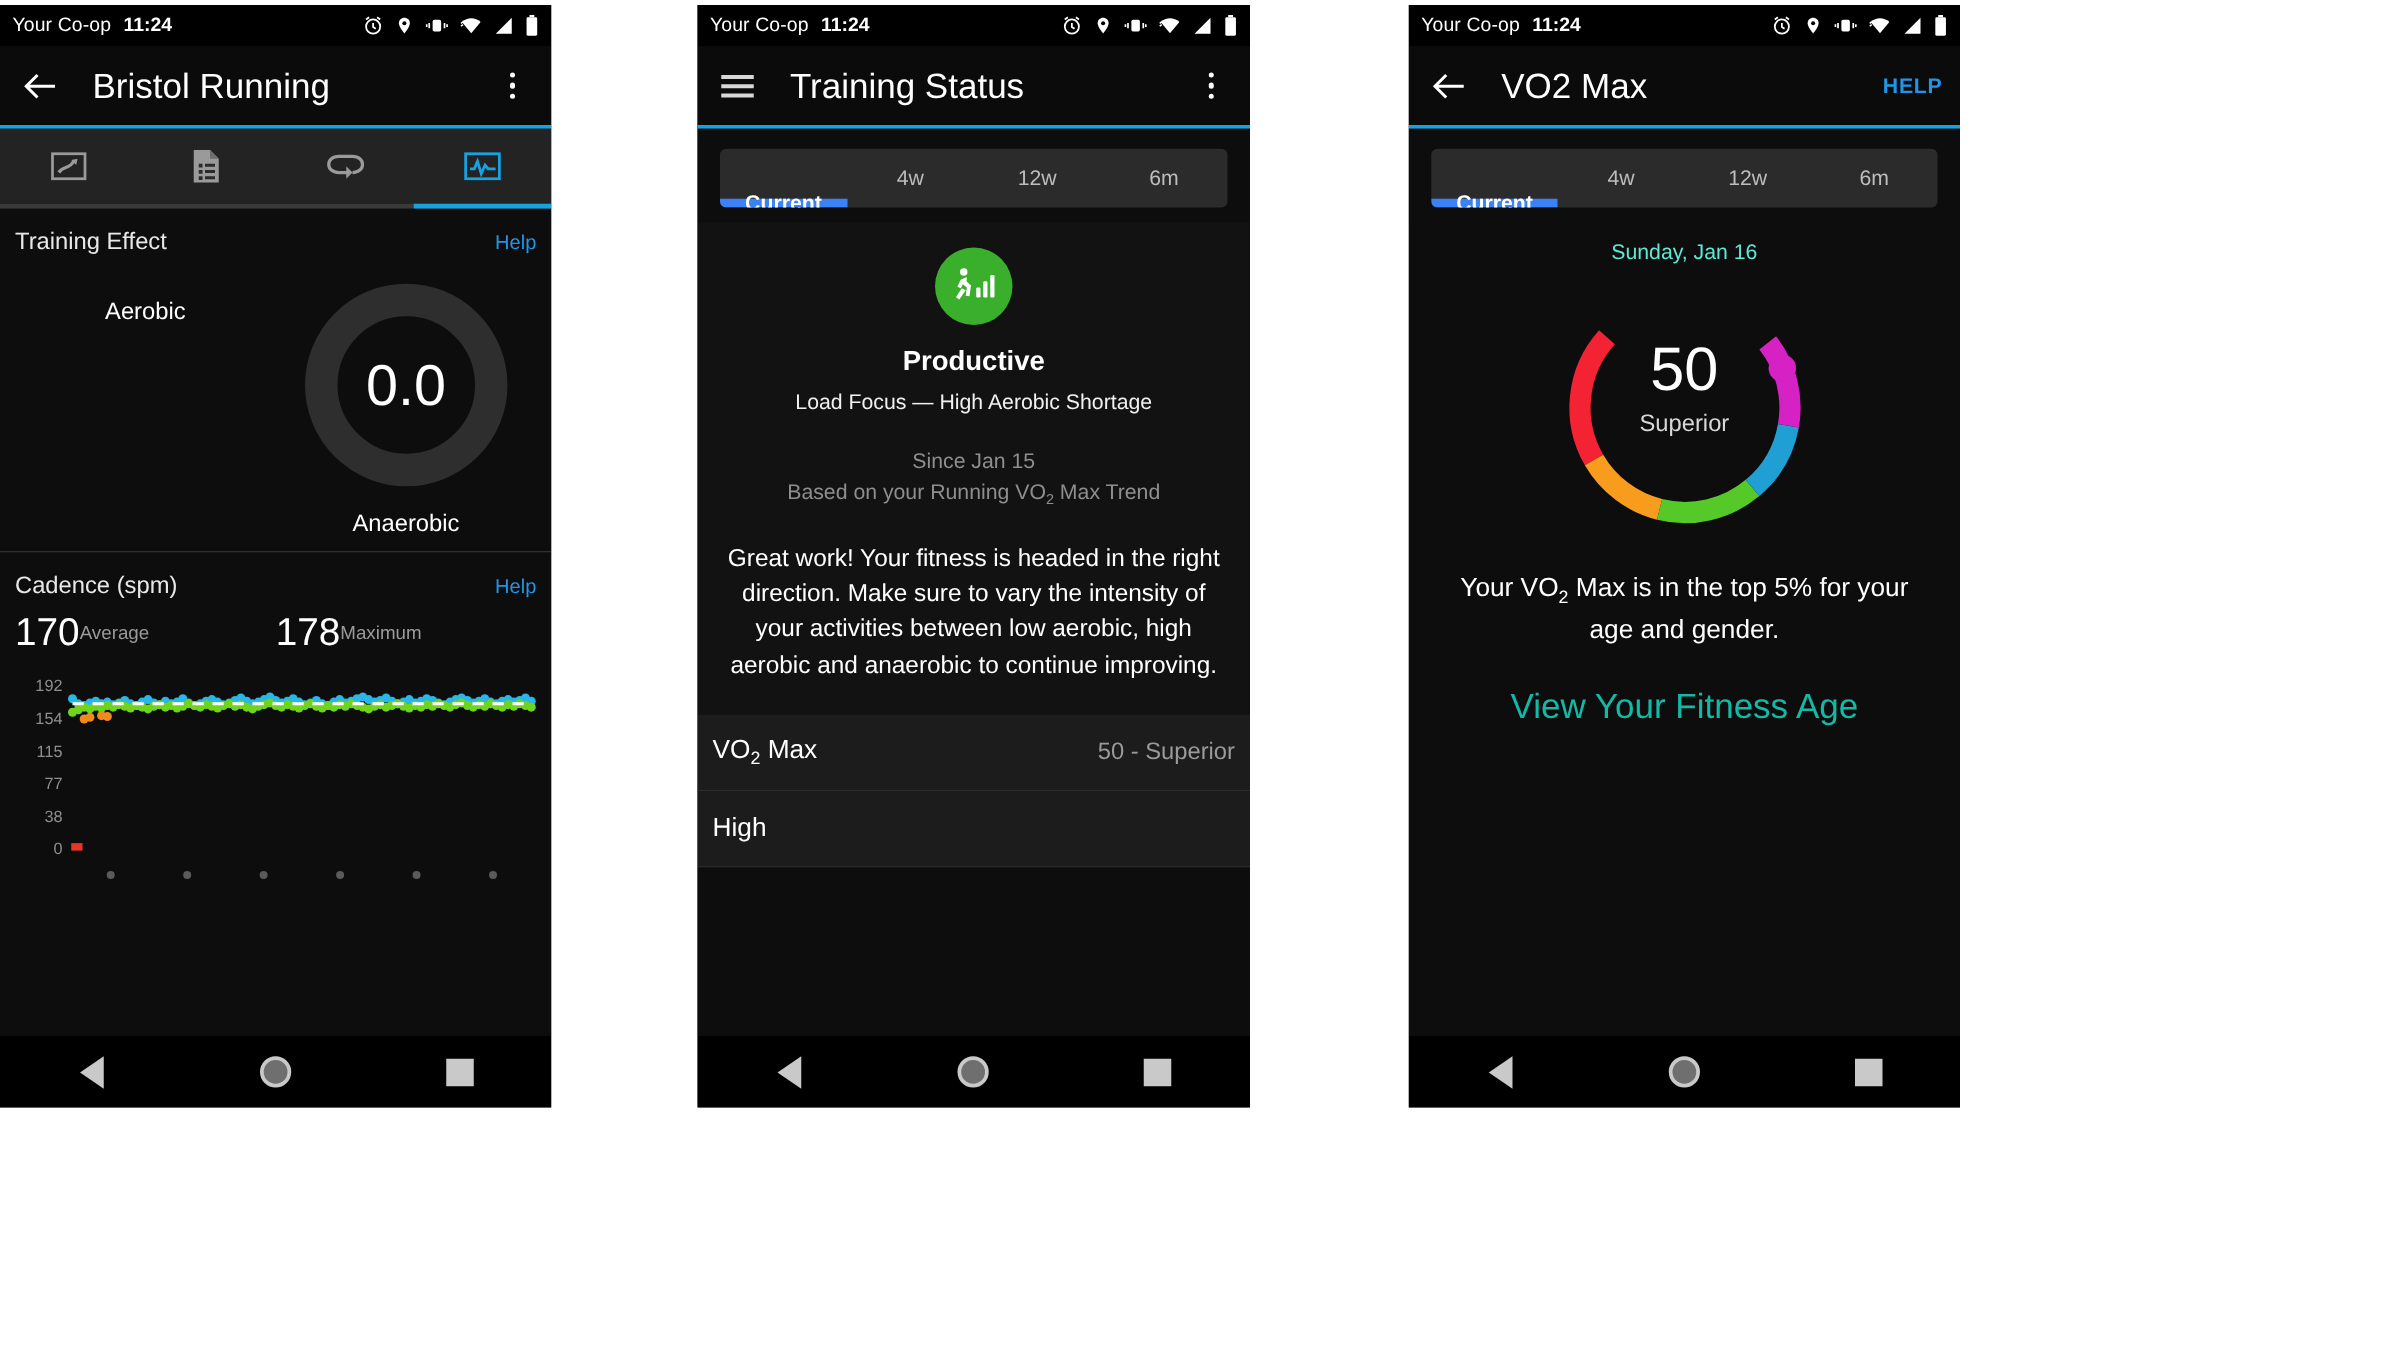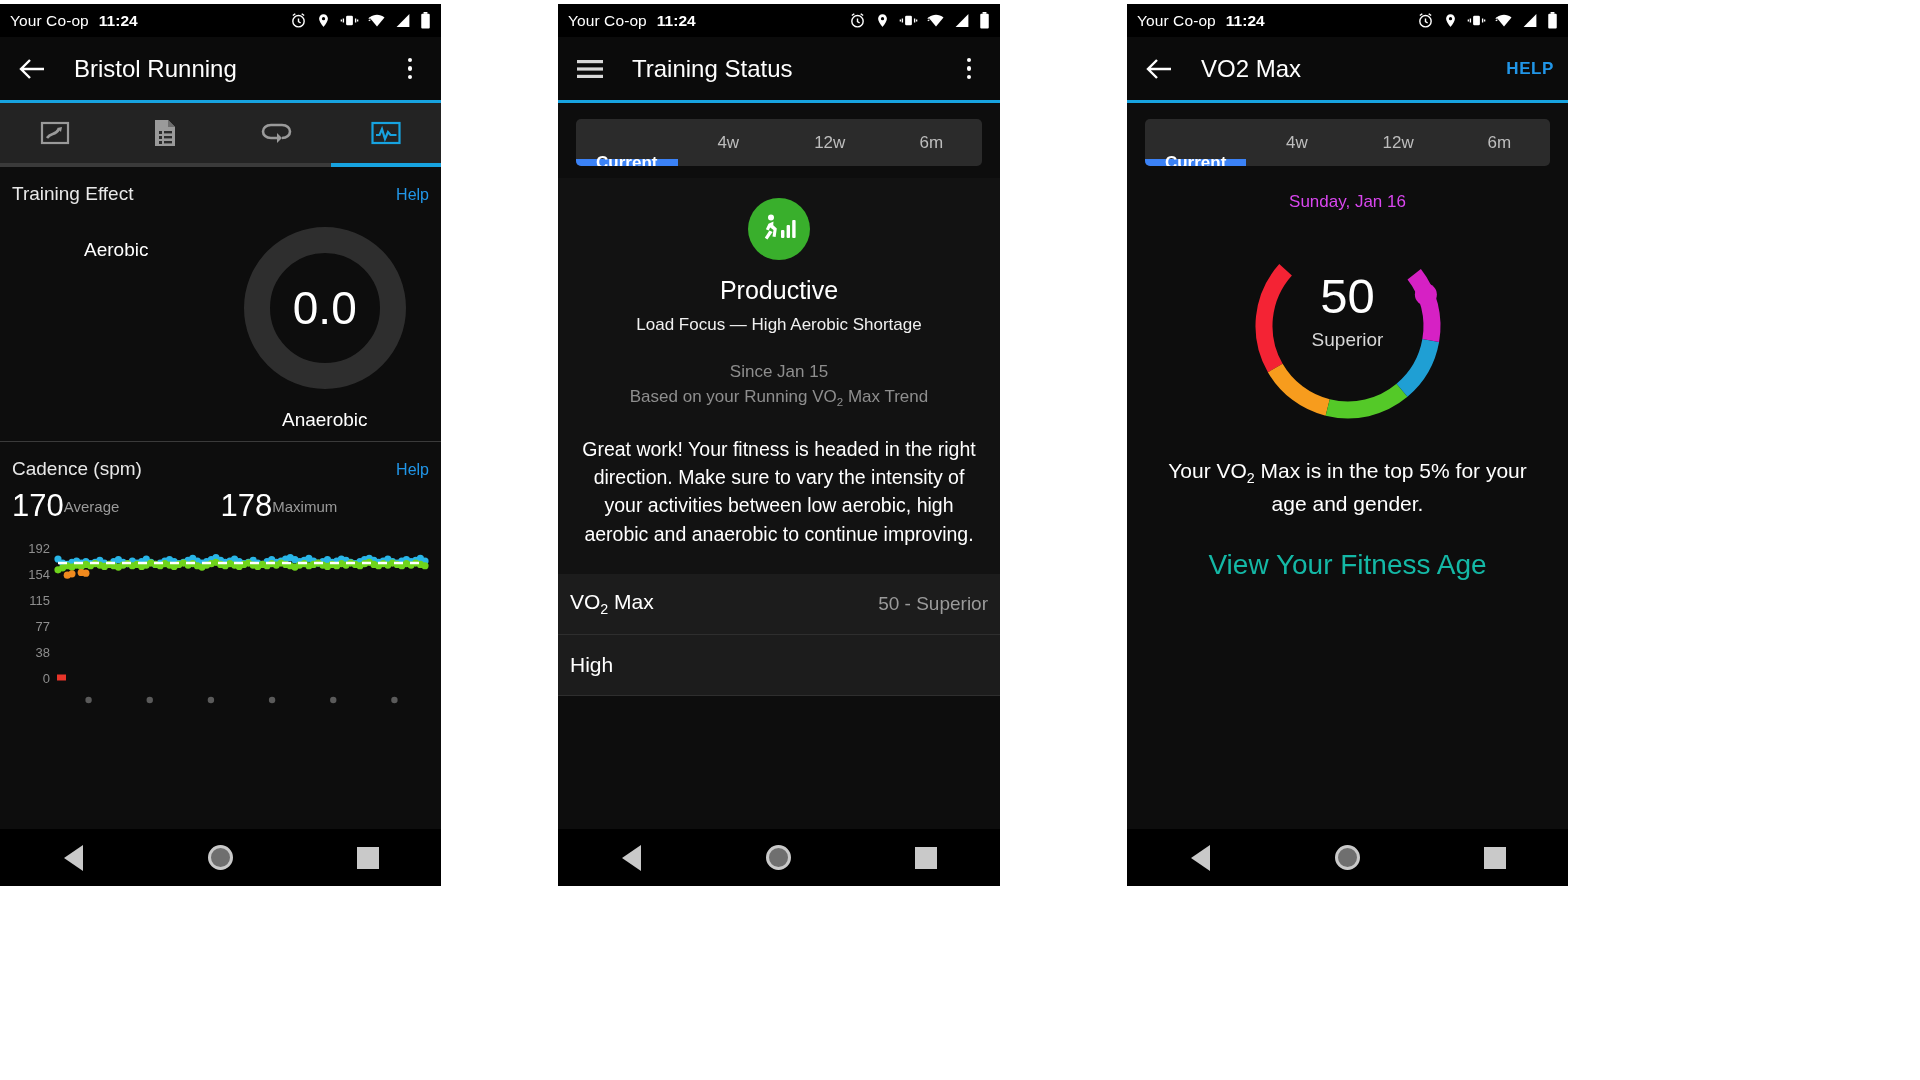--- a/index.html
+++ b/index.html
@@ -25,21 +25,21 @@
   .sb-spacer{flex:1;}
   .sb-icons{display:flex;align-items:center;gap:9px;}
   .sb-icons svg{display:block;}
 
   
   .appbar{
     height:63px;display:flex;align-items:center;background:#0b0b0b;
     padding:0 14px;box-sizing:border-box;position:relative;
   }
   .appbar .nav-btn{width:36px;height:36px;display:flex;align-items:center;justify-content:center;flex:0 0 auto;cursor:pointer;}
-  .appbar .title{color:#fff;font-size:24px;margin-left:24px;white-space:nowrap;}
+  .appbar .title{color:#fff;font-size:28px;margin-left:24px;white-space:nowrap;}
   .appbar .right{margin-left:auto;display:flex;align-items:center;}
   .kebab{width:34px;height:34px;display:flex;flex-direction:column;align-items:center;justify-content:center;gap:4px;cursor:pointer;}
   .kebab i{width:4.5px;height:4.5px;border-radius:50%;background:#fff;display:block;}
   .help-link{color:#2196e8;font-size:17px;font-weight:bold;letter-spacing:.6px;cursor:pointer;}
   .accent-rule{height:3px;background:#17a3e0;}
 
   
   .tabstrip{height:60px;background:#232323;display:flex;align-items:center;}
   .tabstrip .tab{flex:1;display:flex;align-items:center;justify-content:center;height:100%;cursor:pointer;}
   .tab-underline{height:4px;display:flex;background:#3a3a3a;}
@@ -79,36 +79,36 @@
   .seg{display:flex;background:#2b2b2b;border-radius:5px;overflow:hidden;height:47px;}
   .seg .s{flex:1;display:flex;align-items:center;justify-content:center;font-size:17px;color:#bdbdbd;cursor:pointer;}
   .seg .s.active{color:#fff;font-weight:bold;background:#3b82f6;margin-top:40px;}
 
   
   .ts-body{background:#121212;padding:20px 20px 26px 20px;text-align:center;}
   .badge-circle{
     width:62px;height:62px;border-radius:50%;background:#39af2c;
     margin:0 auto;display:flex;align-items:center;justify-content:center;
   }
-  .ts-status{color:#fff;font-size:25px;font-weight:normal;margin-top:16px;}
+  .ts-status{color:#fff;font-size:22px;font-weight:bold;margin-top:16px;}
   .ts-sub{color:#f0f0f0;font-size:17px;margin-top:10px;}
   .ts-since{color:#8e8e8e;font-size:17px;margin-top:25px;line-height:1.45;}
   .ts-para{color:#fff;font-size:19.5px;line-height:1.45;margin-top:24px;}
 
   
   .row{
     height:61px;display:flex;align-items:center;padding:0 12px;box-sizing:border-box;
     background:#1c1c1c;border-bottom:1px solid #2e2e2e;cursor:pointer;
   }
   .row .rl{color:#fff;font-size:21px;}
   .row .rr{margin-left:auto;color:#9a9a9a;font-size:19px;text-align:right;}
   .tail{background:#0d0d0d;}
 
   
-  .vo2-date{color:#d946ef;font-size:17px;text-align:center;padding:14px 0 2px 0;}
+  .vo2-date{color:#5eead4;font-size:17px;text-align:center;padding:14px 0 2px 0;}
   .vo2-gauge{position:relative;width:232px;height:210px;margin:6px auto 0 auto;}
   .vo2-gauge svg{display:block;}
   .vo2-center{
     position:absolute;left:0;right:0;top:52px;text-align:center;
   }
   .vo2-num{color:#fff;font-size:49px;line-height:1;}
   .vo2-cat{color:#d8d8d8;font-size:19px;margin-top:8px;}
   .vo2-text{color:#fff;font-size:21px;line-height:1.45;text-align:center;padding:26px 28px 0 28px;}
   .vo2-link{color:#14b8a6;font-size:28px;text-align:center;padding:30px 0 0 0;cursor:pointer;}
 

